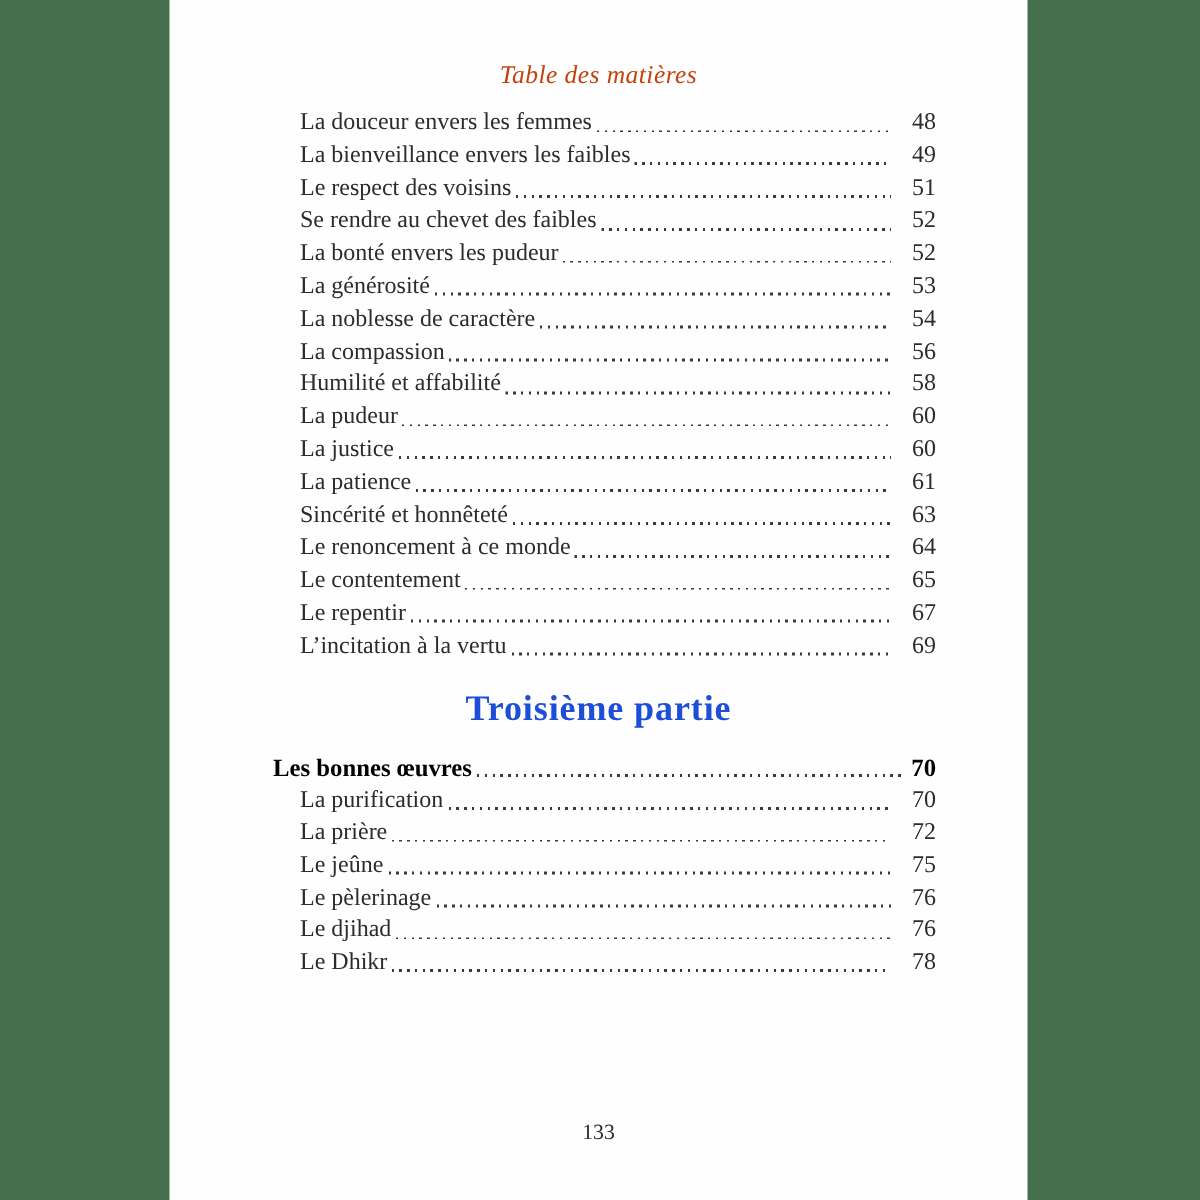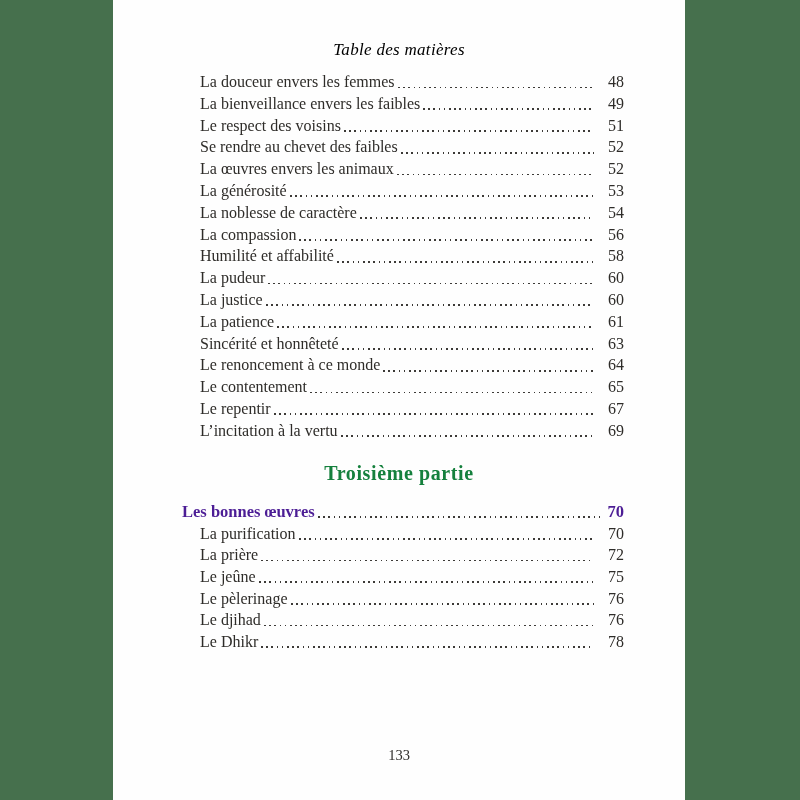--- a/index.html
+++ b/index.html
@@ -46,54 +46,54 @@
     align-self: flex-end;
     height: 1.8px;
     margin: 0 0 4.5px 3px;
     background-image: repeating-linear-gradient(to right,
       #3C3A37 0, #3C3A37 1.6px, transparent 1.6px, transparent 5.2px);
   }
   .toc-page { flex: 0 0 auto; margin-left: 14px; }
   .part-heading {
     margin: 18px 0 0 0;
     text-align: center;
-    font-size: 20px;
+    font-size: 24px;
     line-height: 27px;
     font-weight: bold;
     letter-spacing: 0.6px;
-    color: #15803d;
+    color: #1d4ed8;
   }
   .section-row {
     display: flex;
     align-items: baseline;
     margin: 14px 61px 0 69px;
     font-weight: bold;
     font-size: 16.5px;
     height: 22px;
     line-height: 22px;
     white-space: nowrap;
-    color: #4c1d95;
+    color: #000000;
   }
   .section-row .toc-leader { margin-bottom: 5px; height: 2px; }
   .section-row .toc-page { margin-left: 6px; }
   .folio {
     position: absolute;
     left: 0; right: 0; top: 747px;
     text-align: center;
     font-size: 14.5px;
     line-height: 16px;
   }
 </style>
 </head>
 <body>
 
 <div class="stage" style="background: rgb(70, 112, 77);">
   <div class="paper" style="background: rgb(254, 254, 254); color: rgb(46, 44, 41);">
 
-    <div class="running-head" style="color: #000000;">Table des matières</div>
+    <div class="running-head" style="color: #c2410c;">Table des matières</div>
 
     <div class="toc">
 
       <div class="entries part2">
           <div class="toc-row">
             <span class="toc-label">La douceur envers les femmes</span>
             <span class="toc-leader"></span>
             <span class="toc-page">48</span>
           </div>
           <div class="toc-row">
@@ -105,21 +105,21 @@
             <span class="toc-label">Le respect des voisins</span>
             <span class="toc-leader"></span>
             <span class="toc-page">51</span>
           </div>
           <div class="toc-row">
             <span class="toc-label">Se rendre au chevet des faibles</span>
             <span class="toc-leader"></span>
             <span class="toc-page">52</span>
           </div>
           <div class="toc-row">
-            <span class="toc-label">La œuvres envers les animaux</span>
+            <span class="toc-label">La bonté envers les pudeur</span>
             <span class="toc-leader"></span>
             <span class="toc-page">52</span>
           </div>
           <div class="toc-row">
             <span class="toc-label">La générosité</span>
             <span class="toc-leader"></span>
             <span class="toc-page">53</span>
           </div>
           <div class="toc-row">
             <span class="toc-label">La noblesse de caractère</span>

